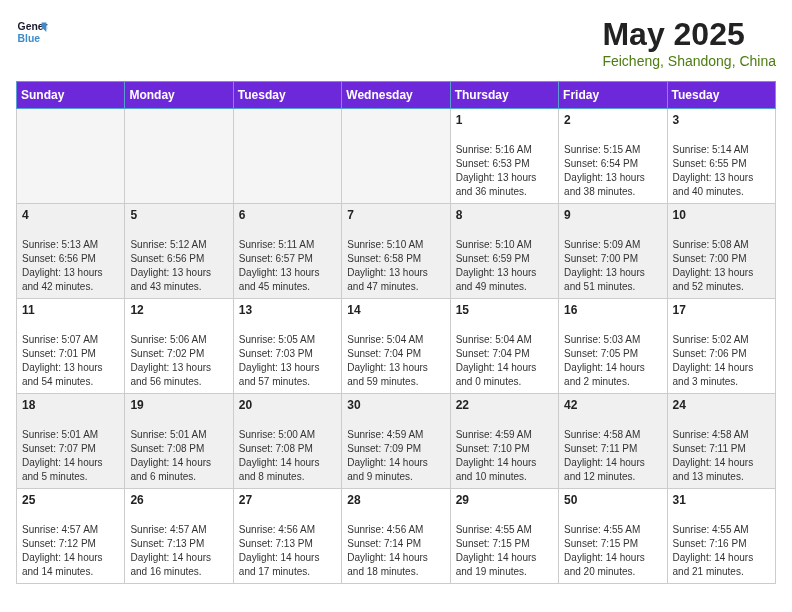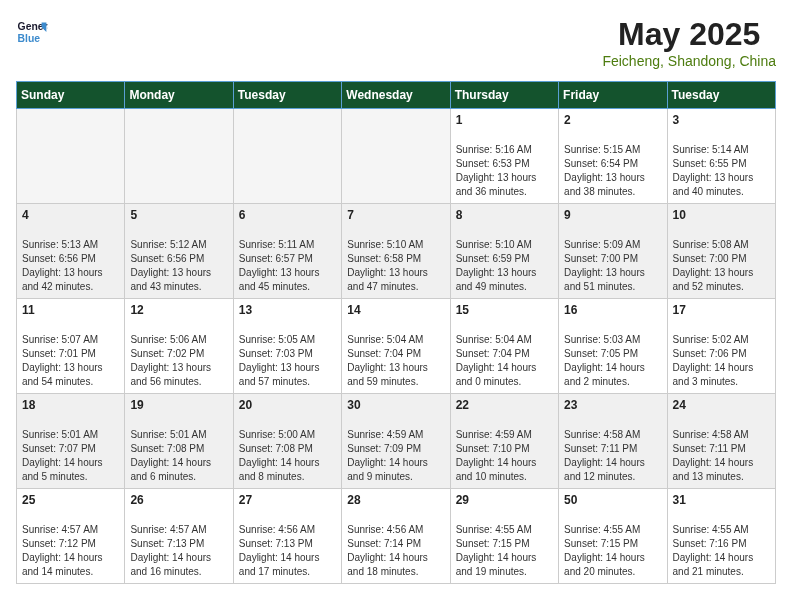--- a/index.html
+++ b/index.html
@@ -19,38 +19,38 @@
     .logo {
       display: flex;
       align-items: center;
       gap: 4px;
     }
     .logo-icon {
       width: 32px;
       height: 32px;
     }
     .title-block {
-      text-align: center;
+      text-align: left;
     }
     .month-title {
       font-size: 32px;
       font-weight: bold;
       color: #222;
     }
     .subtitle {
       font-size: 14px;
       color: #4d7c0f;
     }
     .calendar {
       width: 100%;
       border-collapse: collapse;
       border: 1px solid #ccc;
     }
     .calendar th {
-      background: #14532d;
+      background: #6d28d9;
       color: #fff;
       font-size: 12px;
       font-weight: bold;
       padding: 6px 4px;
       text-align: left;
       border: 1px solid #5a9fd4;
     }
     .calendar td {
       vertical-align: top;
       border: 1px solid #ccc;
@@ -203,21 +203,21 @@
         </td>
         <td>
           <div class="day-number">30</div>
           <div class="day-info">Sunrise: 4:59 AM<br>Sunset: 7:09 PM<br>Daylight: 14 hours<br>and 9 minutes.</div>
         </td>
         <td>
           <div class="day-number">22</div>
           <div class="day-info">Sunrise: 4:59 AM<br>Sunset: 7:10 PM<br>Daylight: 14 hours<br>and 10 minutes.</div>
         </td>
         <td>
-          <div class="day-number">23</div>
+          <div class="day-number">42</div>
           <div class="day-info">Sunrise: 4:58 AM<br>Sunset: 7:11 PM<br>Daylight: 14 hours<br>and 12 minutes.</div>
         </td>
         <td>
           <div class="day-number">24</div>
           <div class="day-info">Sunrise: 4:58 AM<br>Sunset: 7:11 PM<br>Daylight: 14 hours<br>and 13 minutes.</div>
         </td>
       </tr>
       <tr>
         <td>
           <div class="day-number">25</div>

